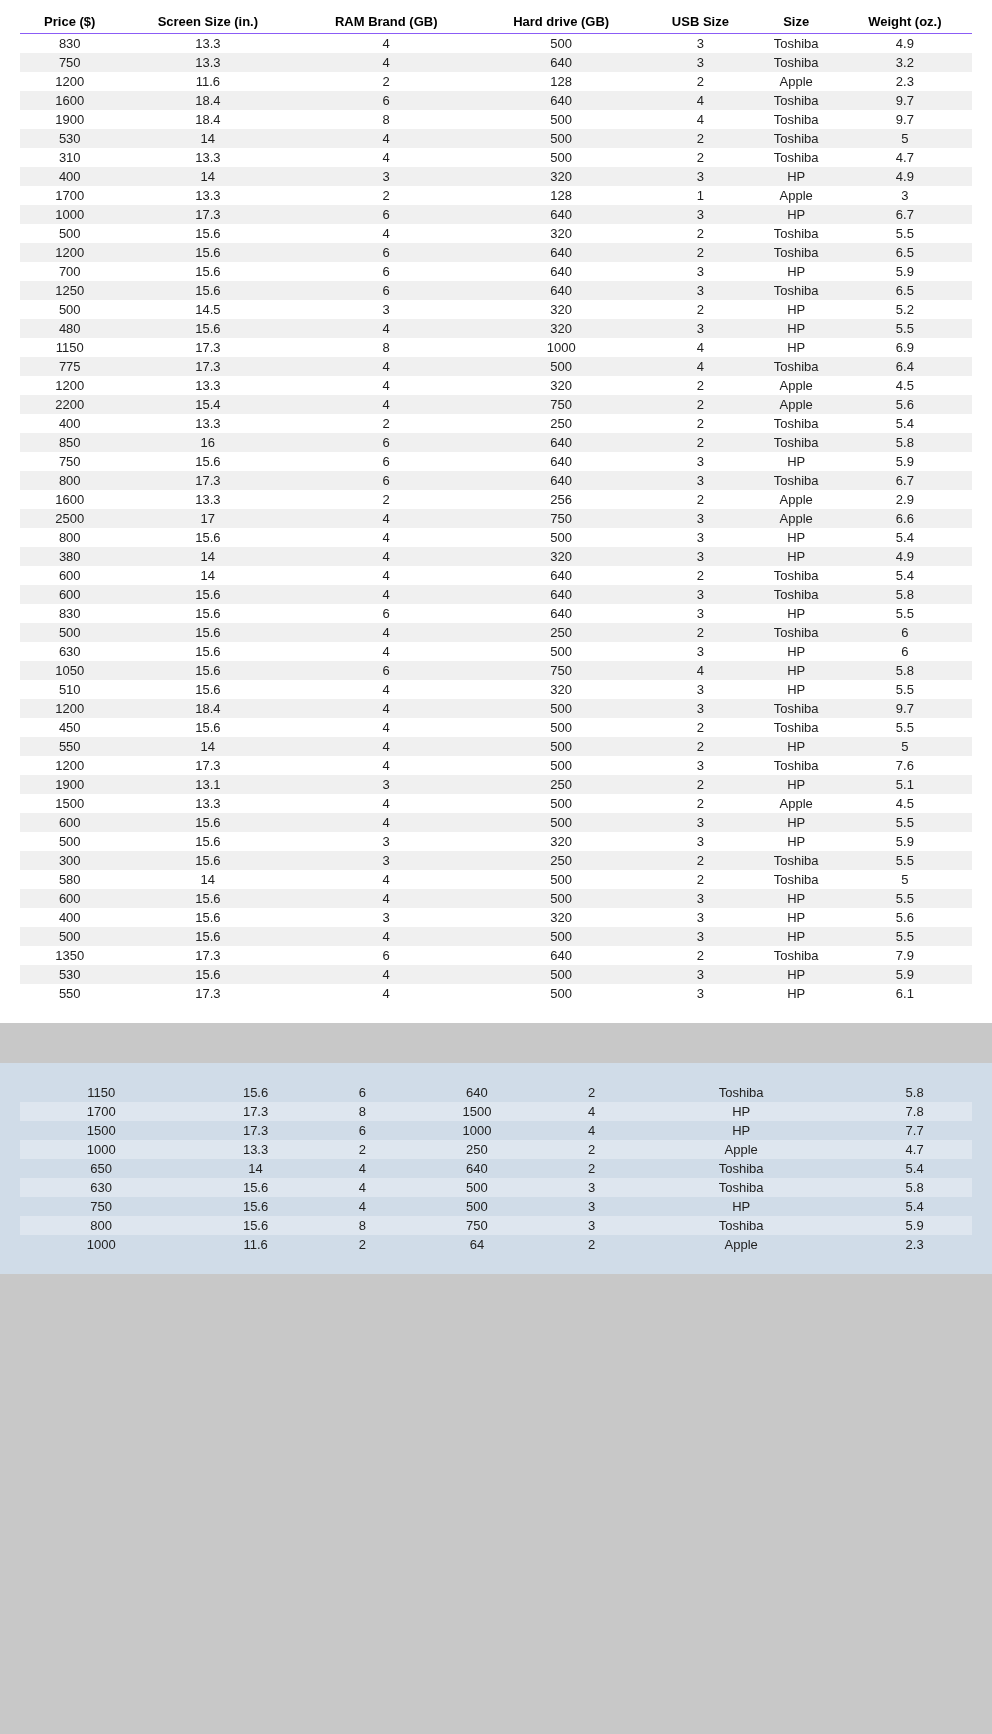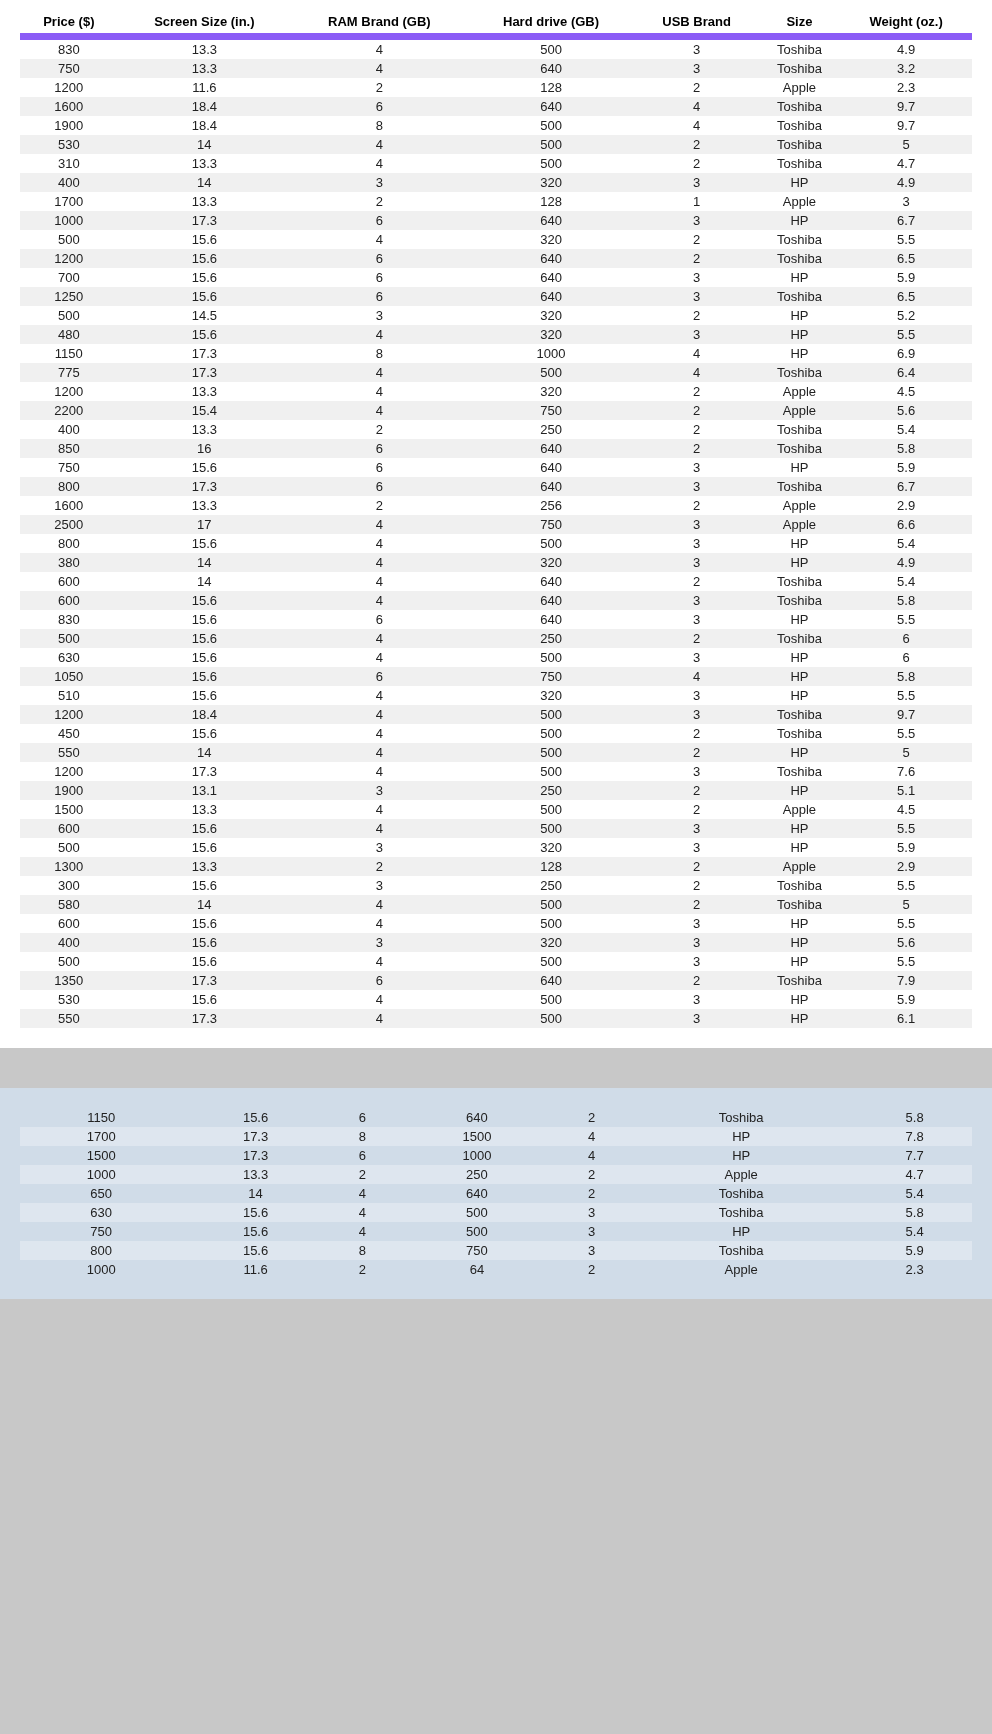--- a/index.html
+++ b/index.html
@@ -21,21 +21,21 @@
     }
     table {
       width: 100%;
       border-collapse: collapse;
     }
     th {
       background: #ffffff;
       font-weight: bold;
       text-align: center;
       padding: 4px 6px;
-      border-bottom: 7px solid #8b5cf6;
+      border-bottom: 1px solid #8b5cf6;
       font-size: 13px;
       margin-top: 7px;
     }
     td {
       text-align: center;
       padding: 2px 4px;
       font-size: 13px;
       color: #222;
     }
     tr:nth-child(even) td {
@@ -59,21 +59,21 @@
 <body>
 
 <div class="top-section">
   <table>
     <thead>
       <tr id="header-row">
       <th>Price ($)</th>
           <th>Screen Size (in.)</th>
           <th>RAM Brand (GB)</th>
           <th>Hard drive (GB)</th>
-          <th>USB Brand</th>
+          <th>USB Size</th>
           <th>Size</th>
           <th>Weight (oz.)</th>
         </tr>
     </thead>
     <tbody id="main-tbody">
     <tr>
           <td>830</td>
           <td>13.3</td>
           <td>4</td>
           <td>500</td>
@@ -451,29 +451,20 @@
           <td>5.5</td>
         </tr>
         <tr>
           <td>500</td>
           <td>15.6</td>
           <td>3</td>
           <td>320</td>
           <td>3</td>
           <td>HP</td>
           <td>5.9</td>
-        </tr>
-        <tr>
-          <td>1300</td>
-          <td>13.3</td>
-          <td>2</td>
-          <td>128</td>
-          <td>2</td>
-          <td>Apple</td>
-          <td>2.9</td>
         </tr>
         <tr>
           <td>300</td>
           <td>15.6</td>
           <td>3</td>
           <td>250</td>
           <td>2</td>
           <td>Toshiba</td>
           <td>5.5</td>
         </tr>

